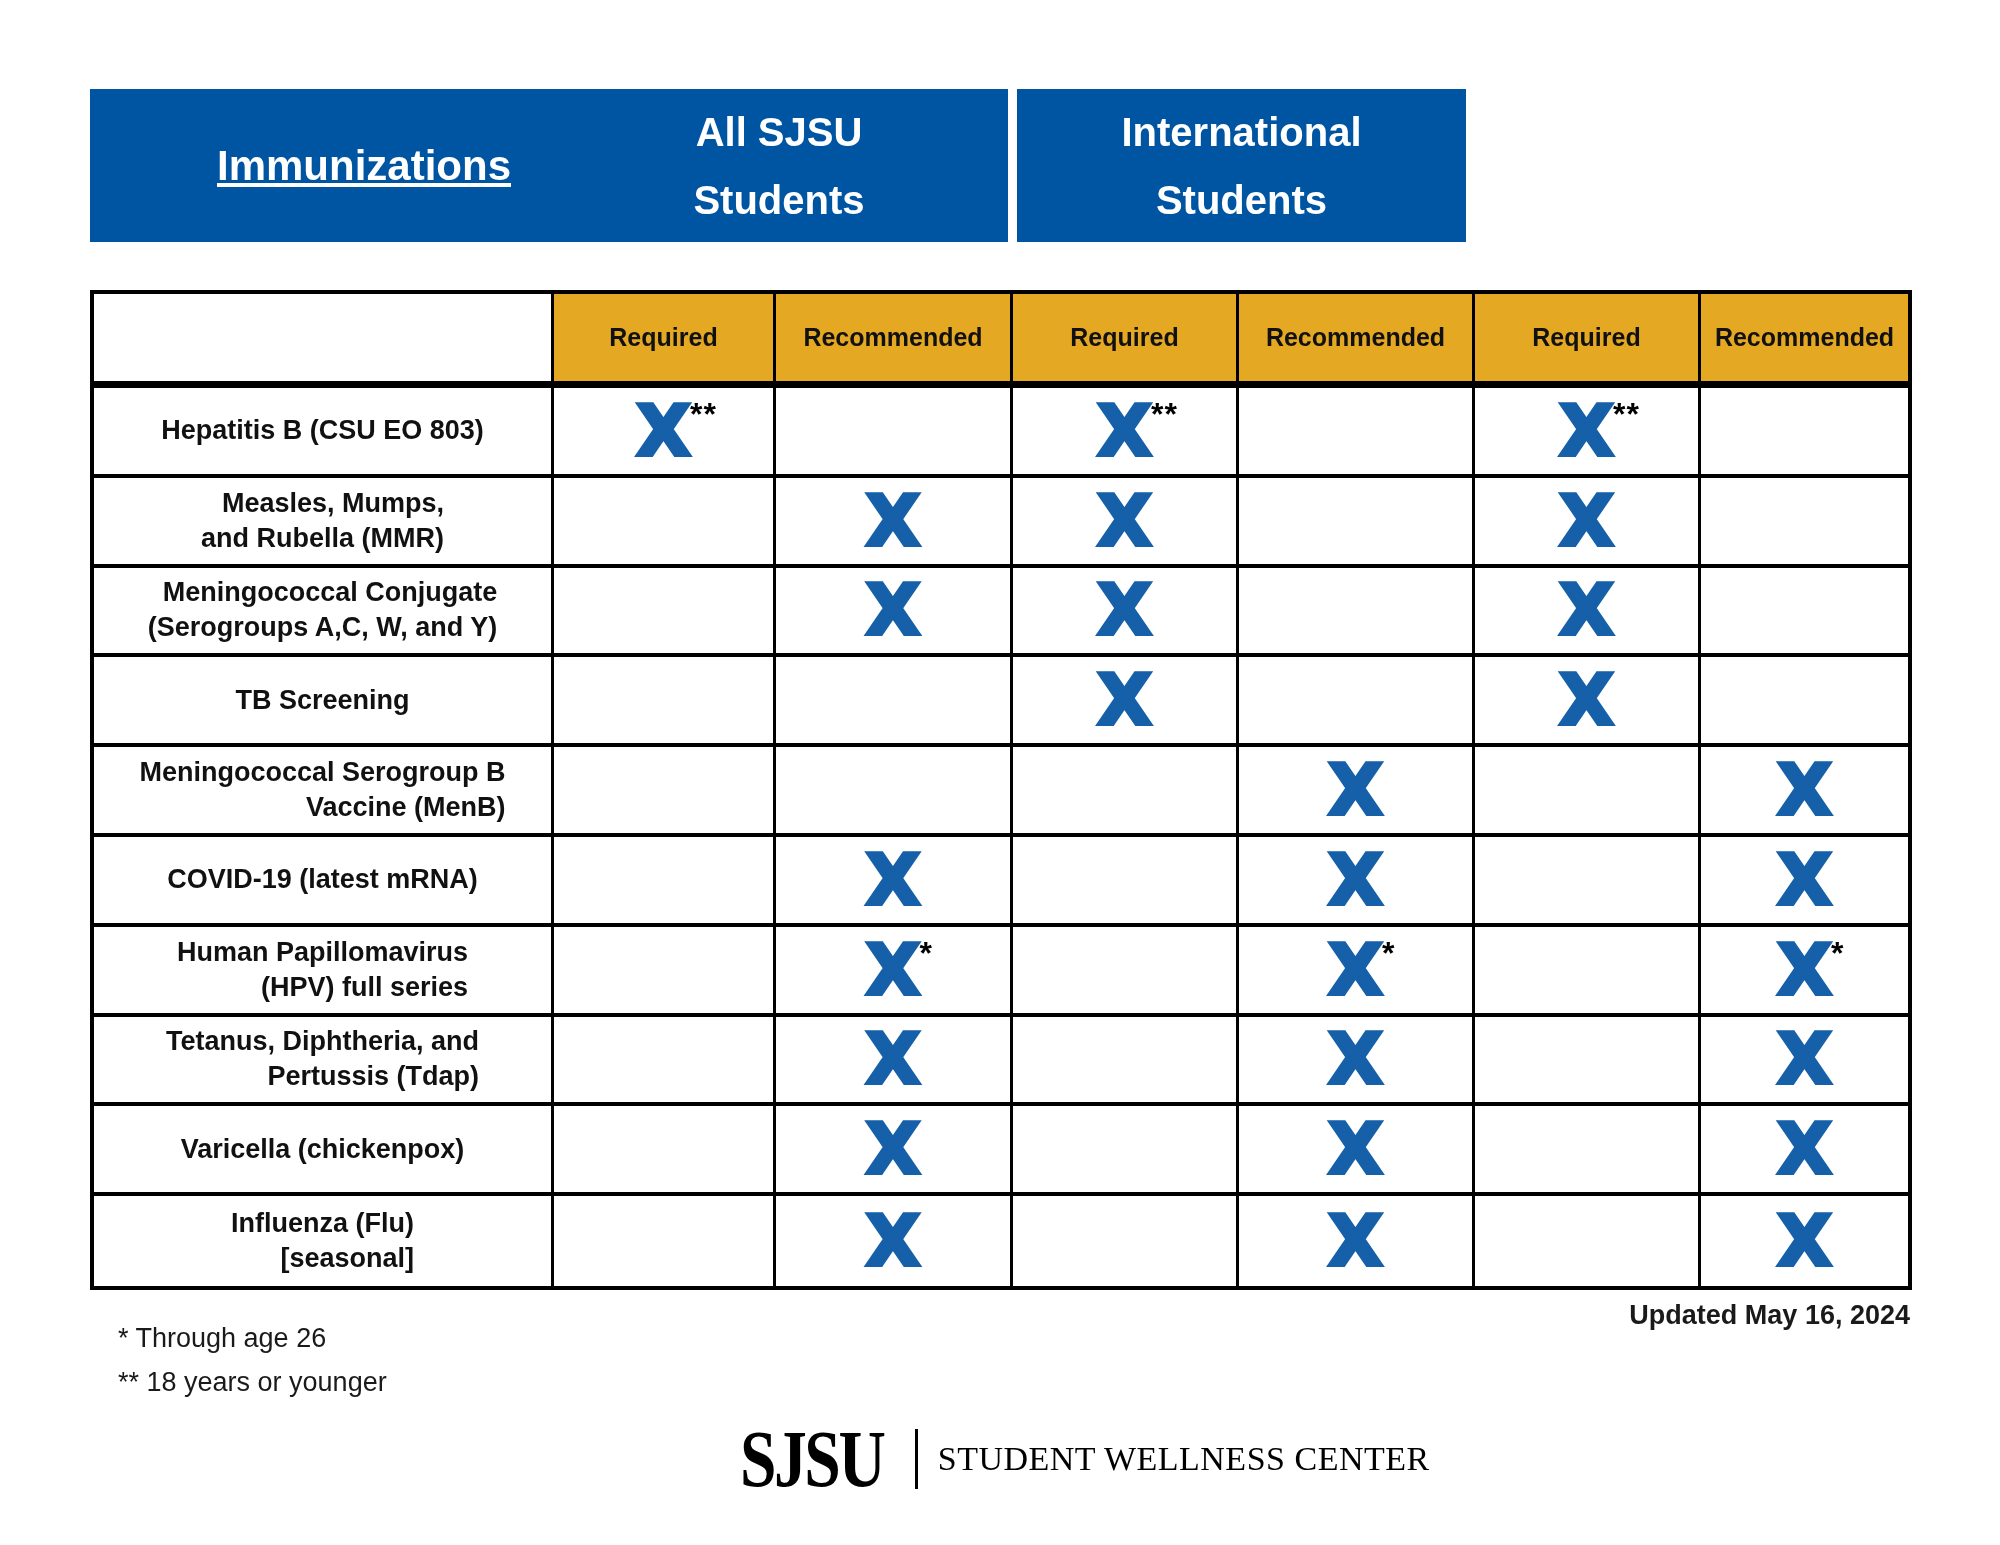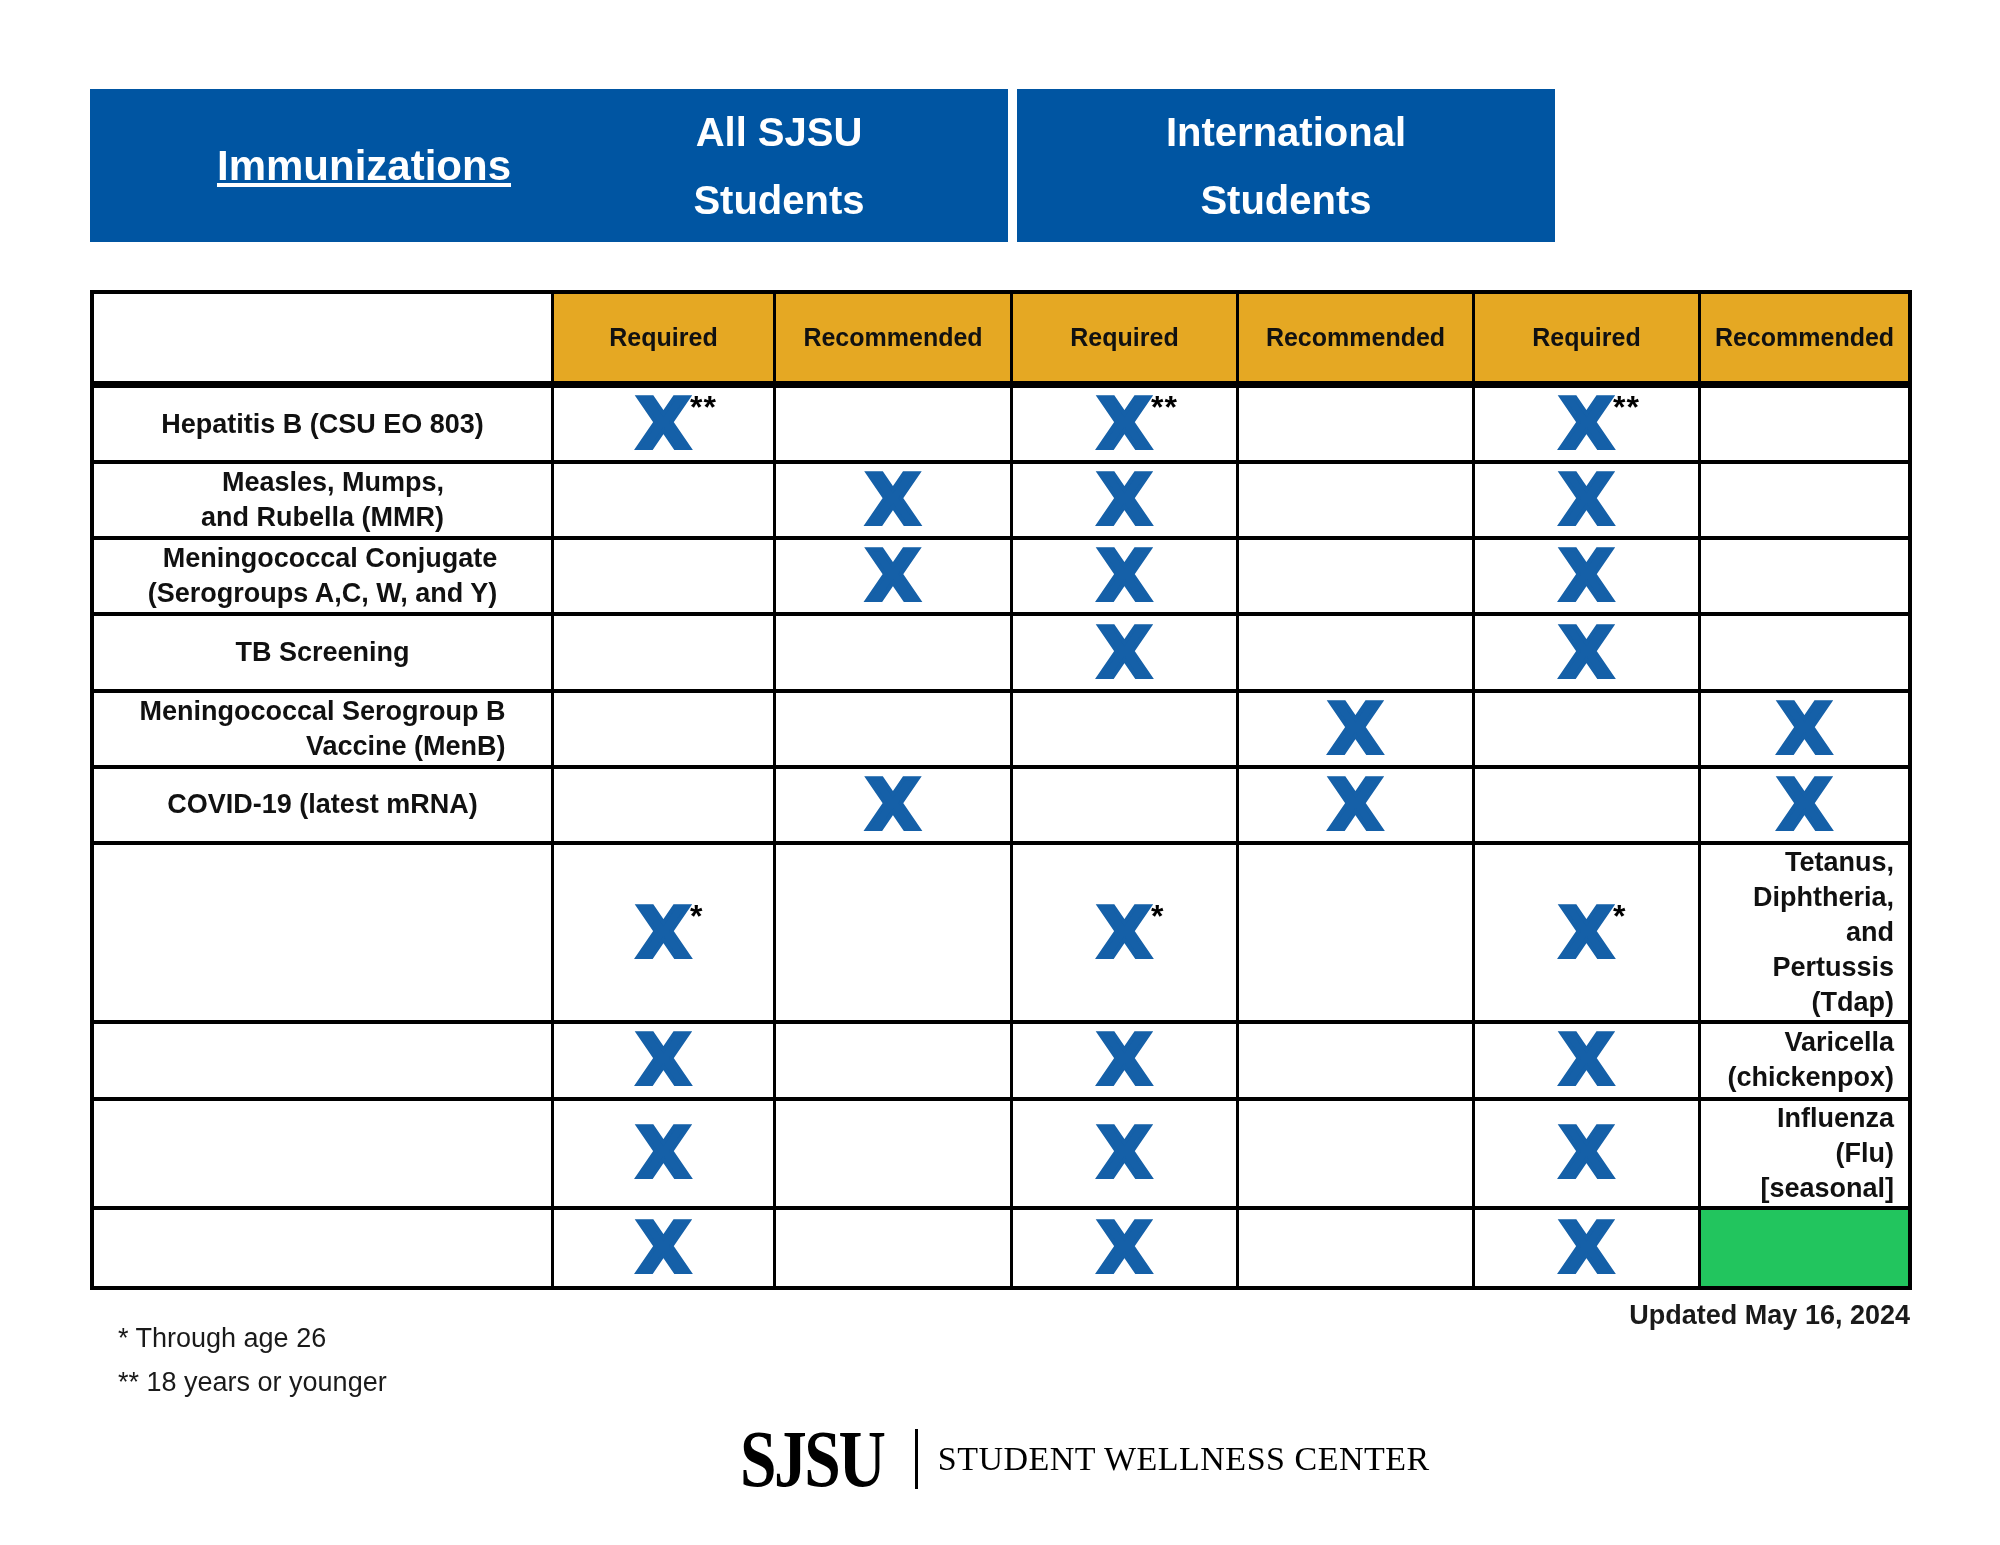--- a/index.html
+++ b/index.html
@@ -10,21 +10,21 @@
 
   
   .bluebox {
     position:absolute; top:89px; height:153px; background:#0055A2;
     color:#ffffff; font-weight:bold; text-align:center;
     display:flex; align-items:center; justify-content:center;
     font-size:40px; line-height:1.7; white-space:pre-line;
   }
   #box-immunizations { left:90px;  width:548px; font-size:42px;text-decoration:underline; }
   #box-all           { left:550px; width:458px; }
-  #box-intl          { left:1017px;width:538px;text-align:center; }
+  #box-intl          { left:1017px;width:449px;text-align:center; }
   #box-housing       { left:1477px;width:438px; }
 
   
   .table {
     position:absolute; left:90px; top:290px; width:1822px; height:1000px;
     box-sizing:border-box; border:4px solid #000; background:#22c55e;
     display:grid;
     grid-template-columns:460px 222px 237px 226px 236px 226px 1fr;
     grid-template-rows:94px repeat(10, 1fr);
   }
@@ -227,20 +227,24 @@
         <span class="xw"><span class="x">X</span><span class="nt"></span></span>
       </div>
     <div class="cell">
         <span class="xw"><span class="x"></span><span class="nt"></span></span>
       </div>
     <div class="cell">
         <span class="xw"><span class="x">X</span><span class="nt"></span></span>
       </div>
 
     <div class="cell">
+        <span class="lab">Human Papillomavirus
+(HPV) full series</span>
+      </div>
+    <div class="cell">
         <span class="xw"><span class="x"></span><span class="nt"></span></span>
       </div>
     <div class="cell">
         <span class="xw"><span class="x">X</span><span class="nt">*</span></span>
       </div>
     <div class="cell">
         <span class="xw"><span class="x"></span><span class="nt"></span></span>
       </div>
     <div class="cell">
         <span class="xw"><span class="x">X</span><span class="nt">*</span></span>

